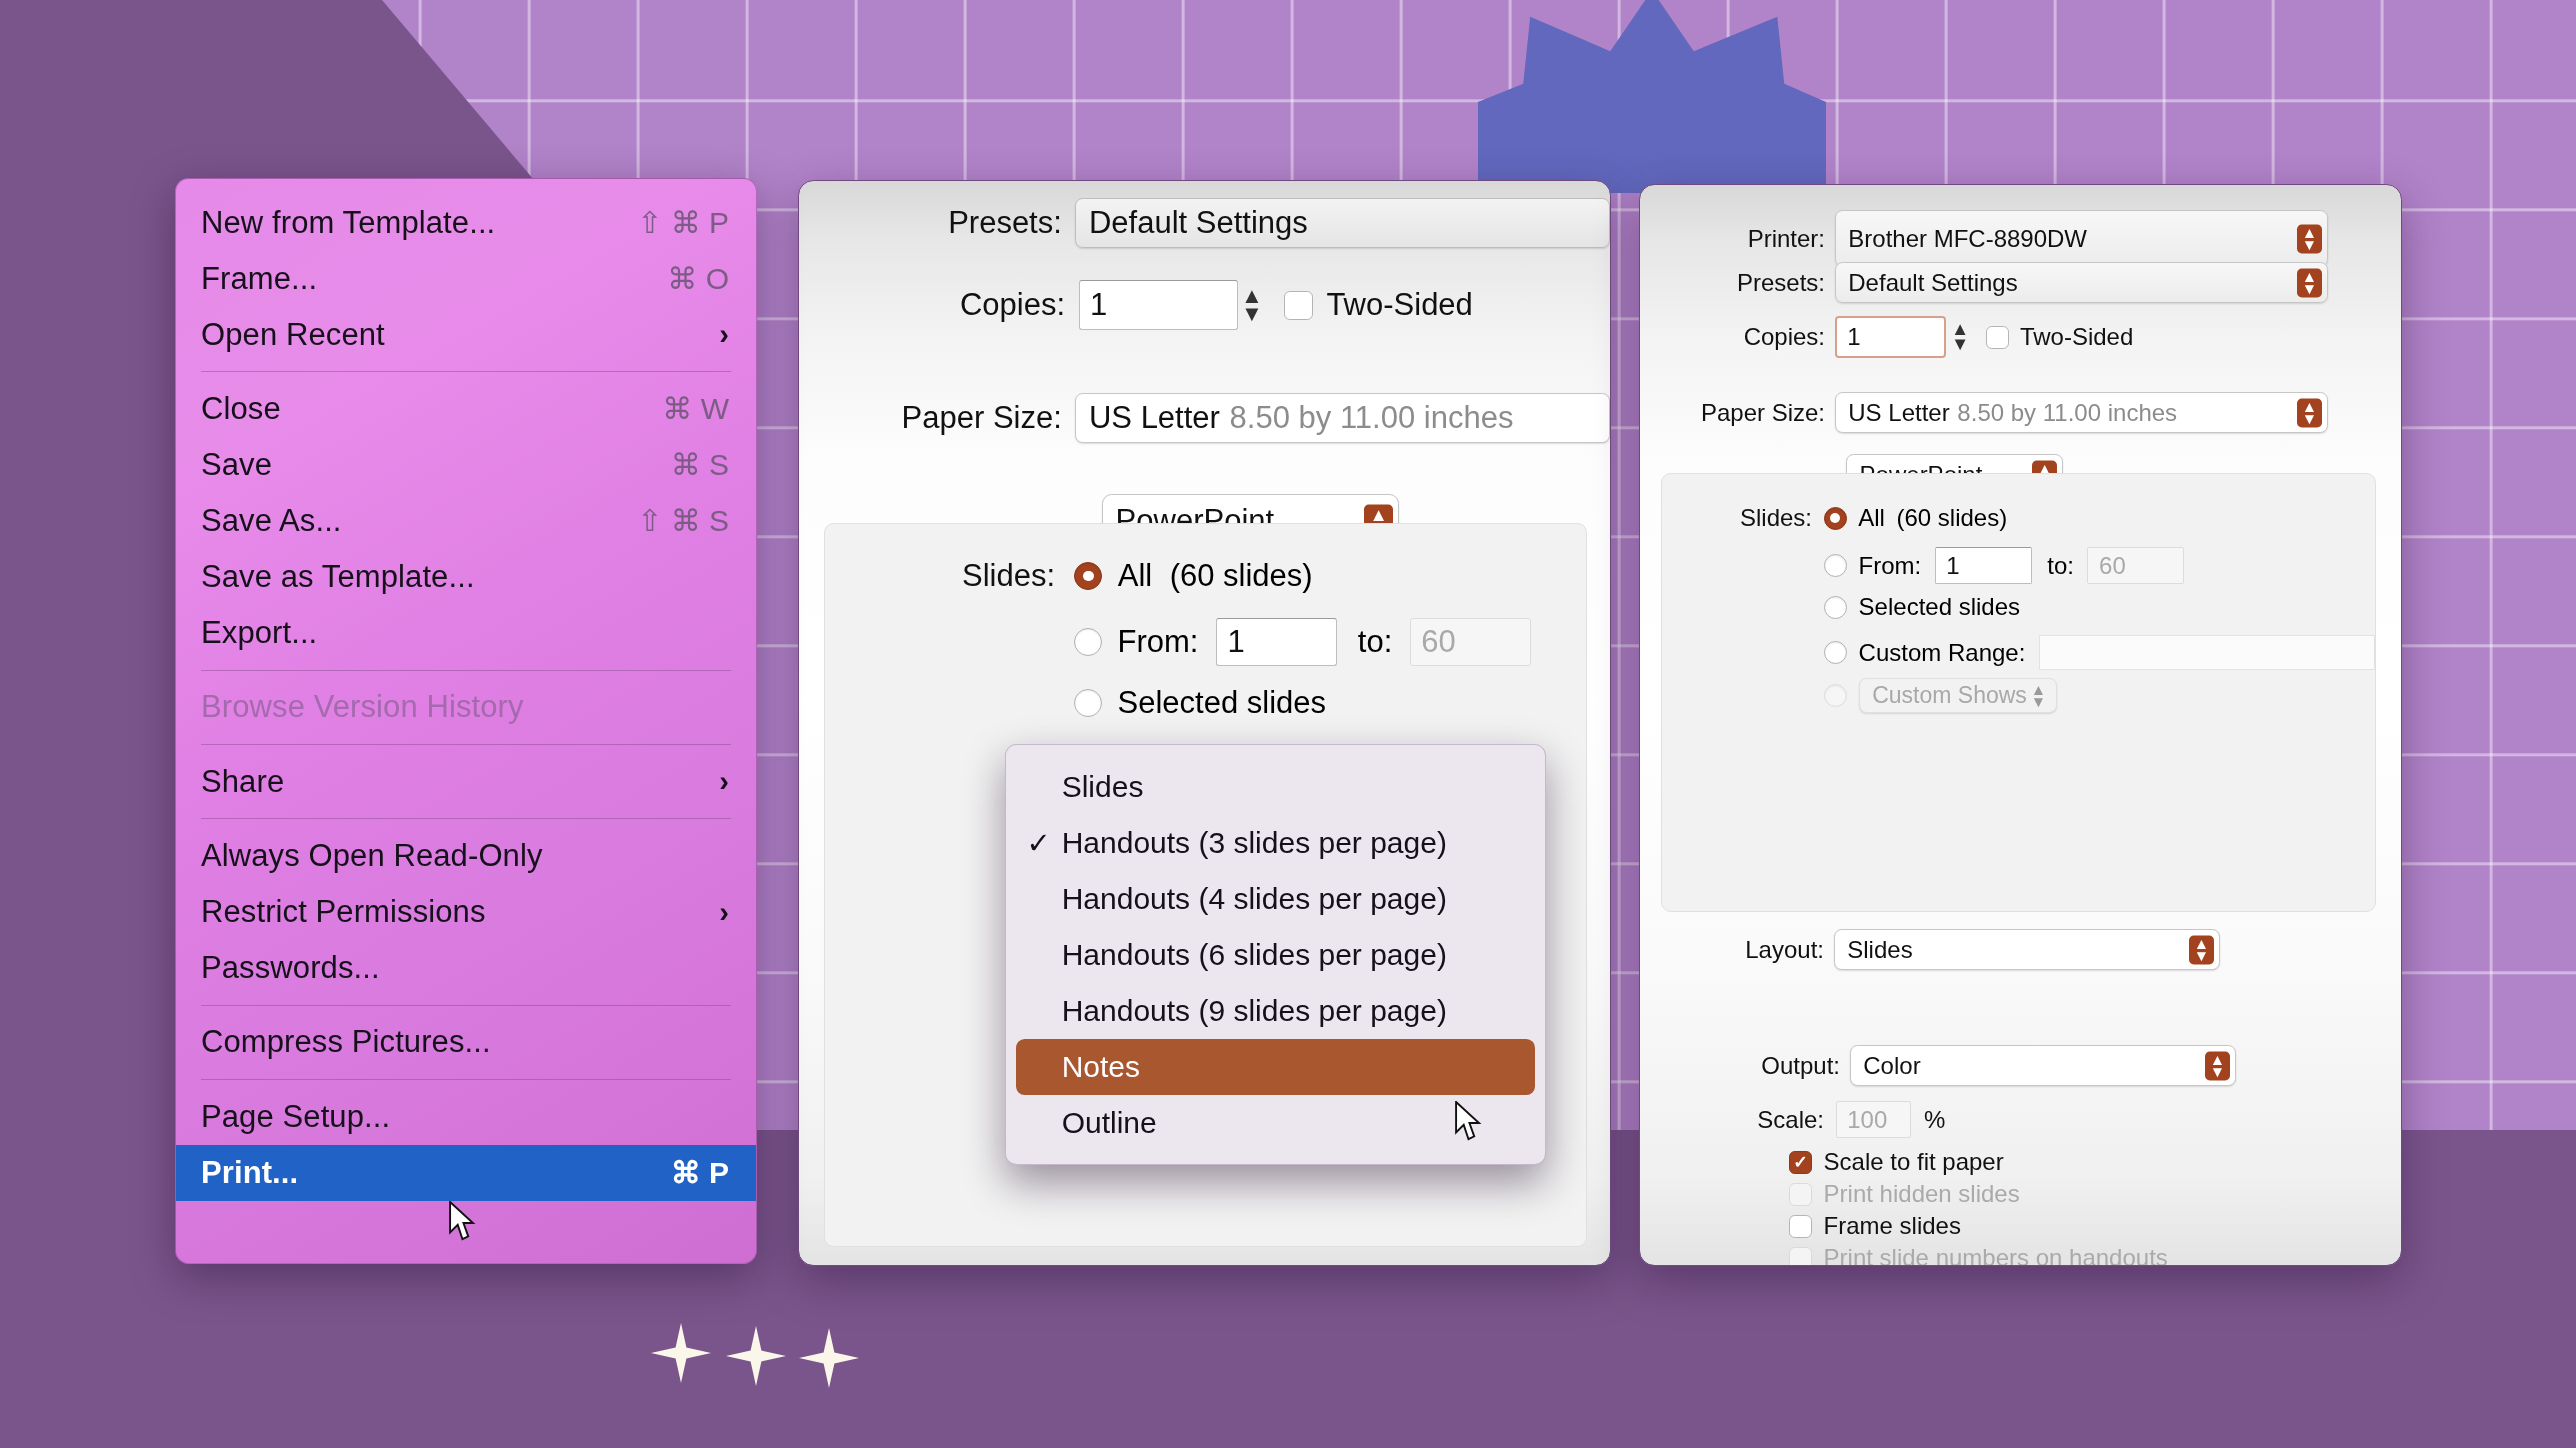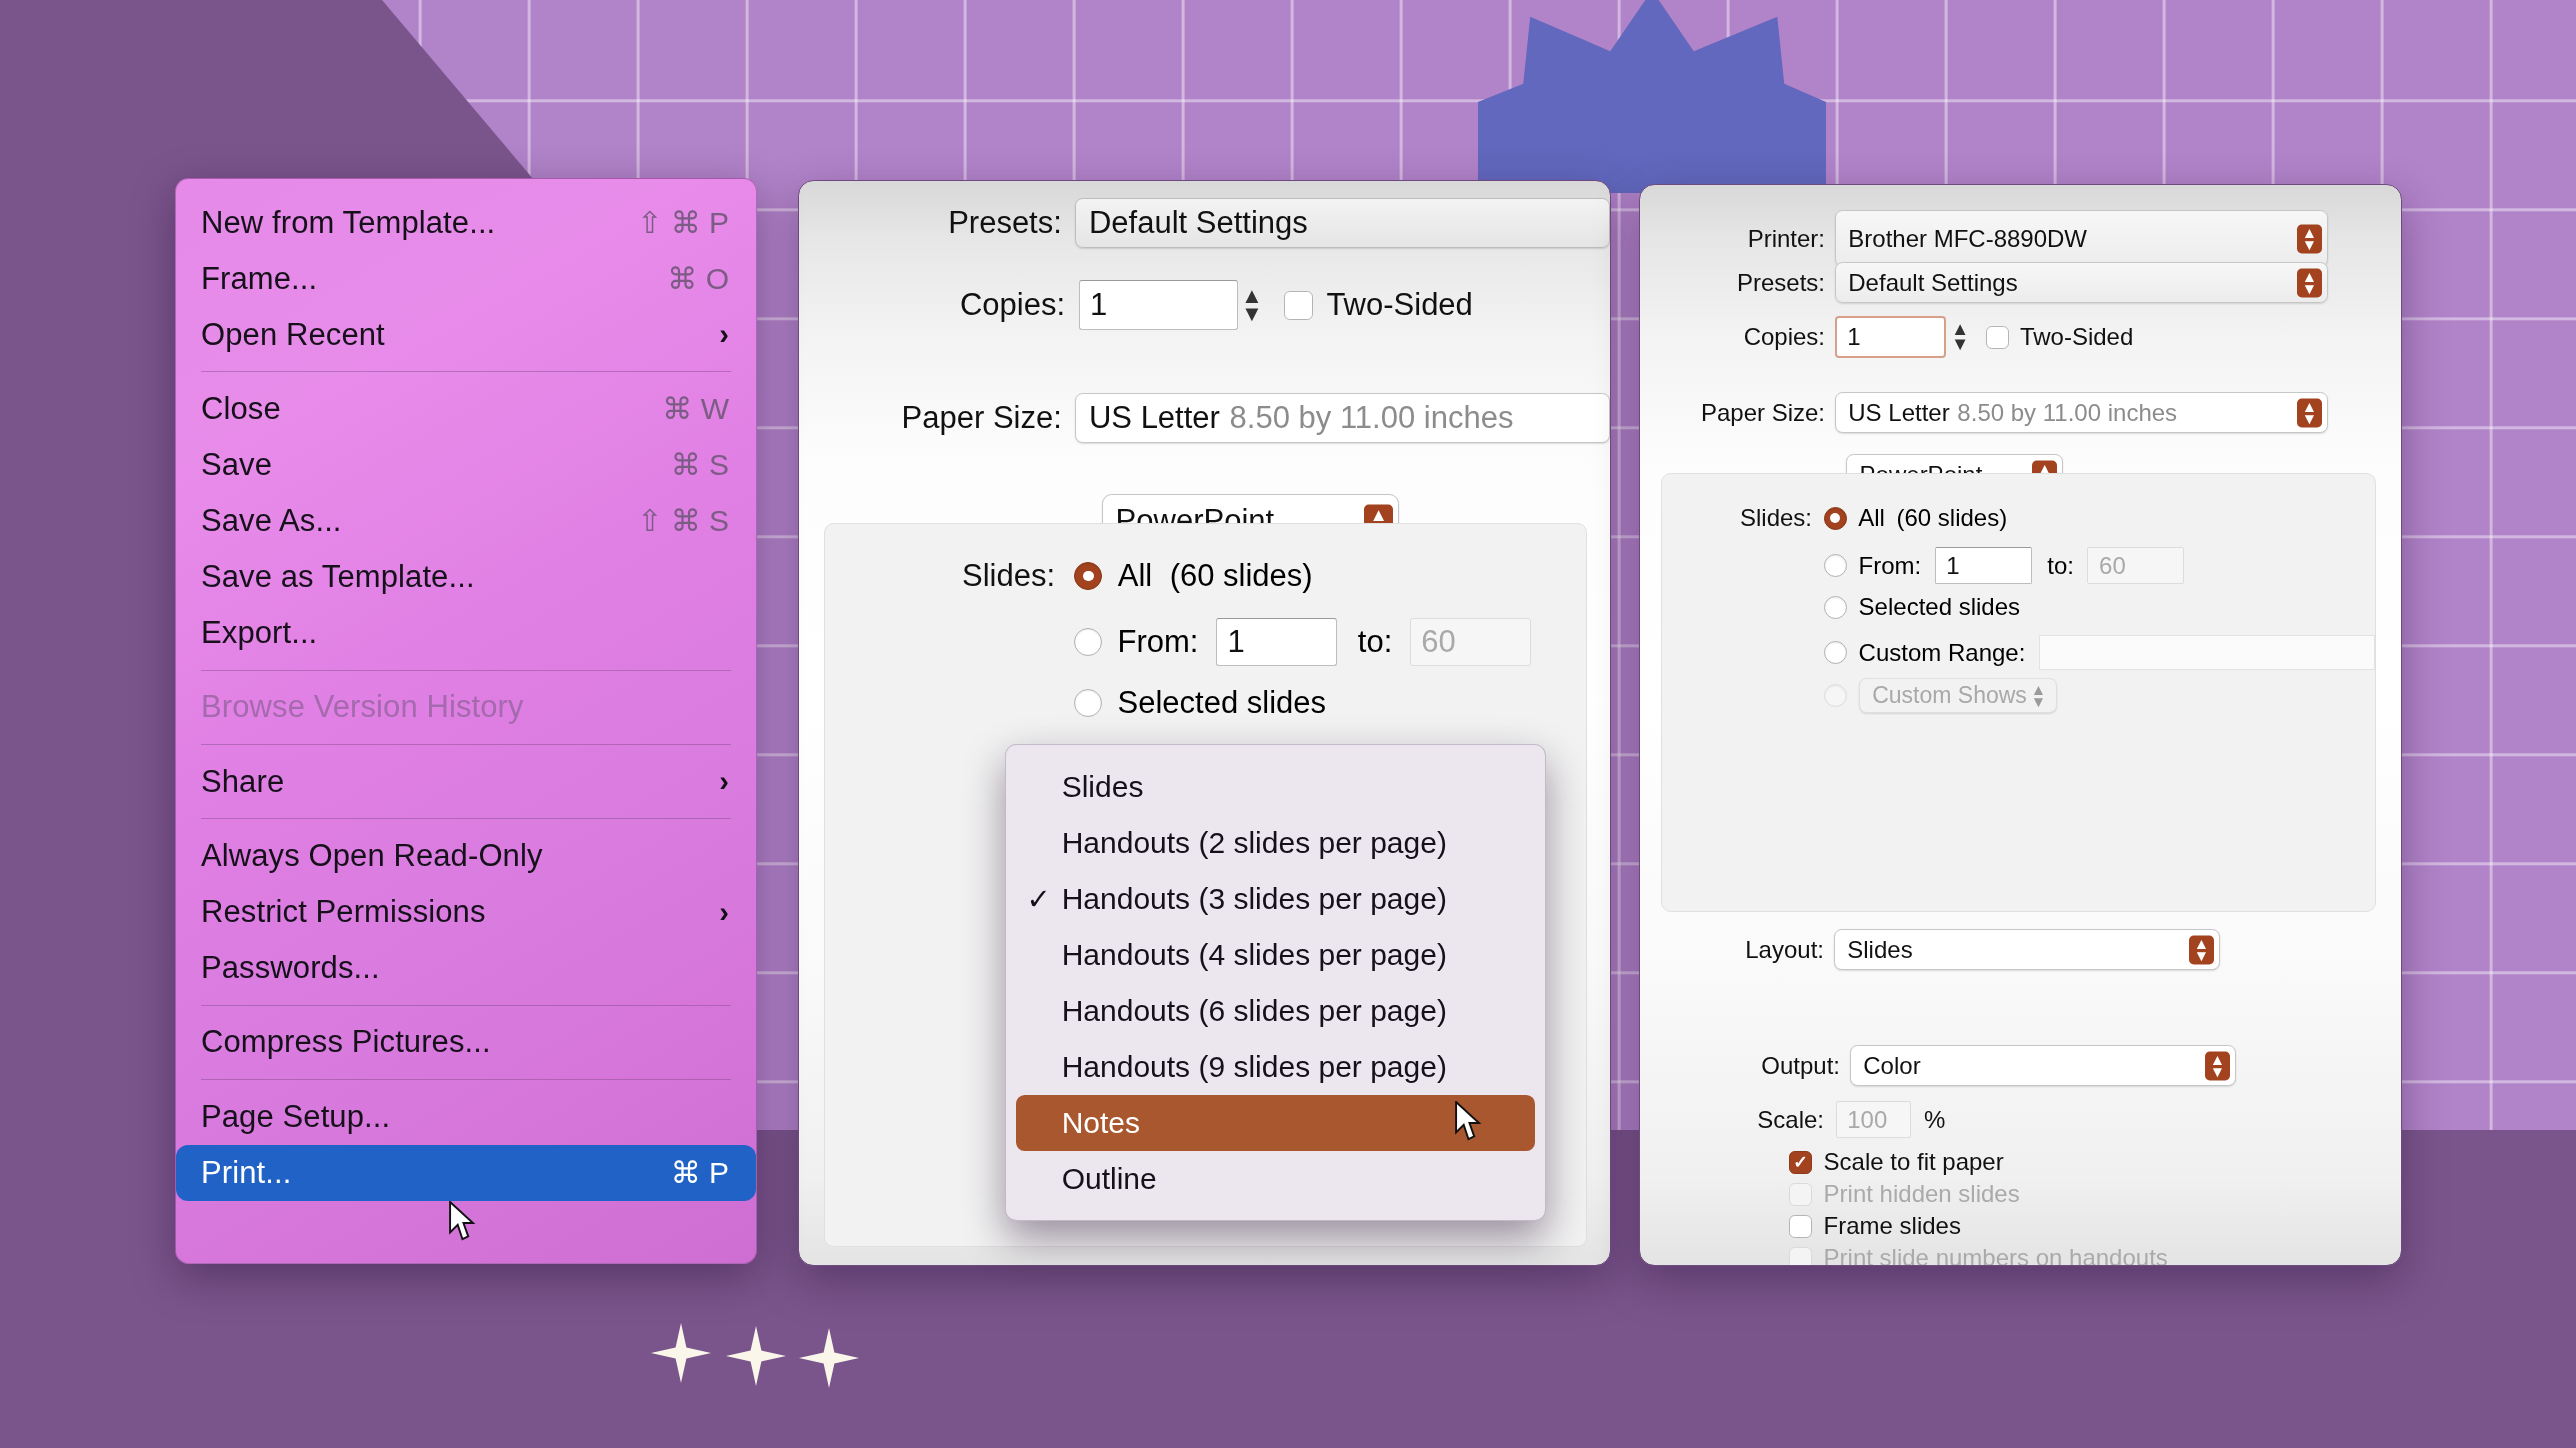--- a/index.html
+++ b/index.html
@@ -55,21 +55,21 @@
     padding:15.5px 0 13.5px 0;
   }
   .mi {
     height:56px; display:flex; align-items:center;
     padding:0 27px 0 25px; position:relative;
   }
   .mi .lbl { font-size:31px; color:#15101a; letter-spacing:0.1px; white-space:nowrap; }
   .mi .sc  { margin-left:auto; font-size:30px; color:#7c5c84; white-space:nowrap; }
   .mi .arw { margin-left:auto; font-size:29px; color:#141018; font-weight:bold; }
   .mi.disabled .lbl { color:#a46aad; }
-  .mi.sel { background:#2062c6; border-radius:12px; }
+  .mi.sel { background:#2062c6; border-radius:0;font-weight:bold; }
   .mi.sel .lbl { color:#ffffff; }
   .mi.sel .sc  { color:#ffffff; }
   .msep { height:1px; background:rgba(120,70,130,0.42); margin:8.7px 25px; }
 
   
   .panel {
     position:absolute; border-radius:15.5px; z-index:20;
     border:1.9px solid #6f4a7e;
     box-shadow:0 15.5px 44px rgba(40,10,50,0.36);
     overflow:hidden;
@@ -309,24 +309,20 @@
   <div class="lab" style="position:absolute; left:0; top:877px; width:1009px; font-size:31px;">Layout</div>
   <div class="lab" style="position:absolute; left:0; top:976px; width:1009px; font-size:31px;">Orientation</div>
   <div class="lab" style="position:absolute; left:0; top:1072px; width:1009px; font-size:31px;">Output</div>
 
 </div>
 
 <div id="layout-popup">
     <div class="dmi">
       <span class="ck"></span>
       <span>Slides</span>
-    </div>
-    <div class="dmi">
-      <span class="ck"></span>
-      <span>Handouts (2 slides per page)</span>
     </div>
     <div class="dmi">
       <span class="ck">✓</span>
       <span>Handouts (3 slides per page)</span>
     </div>
     <div class="dmi">
       <span class="ck"></span>
       <span>Handouts (4 slides per page)</span>
     </div>
     <div class="dmi">

